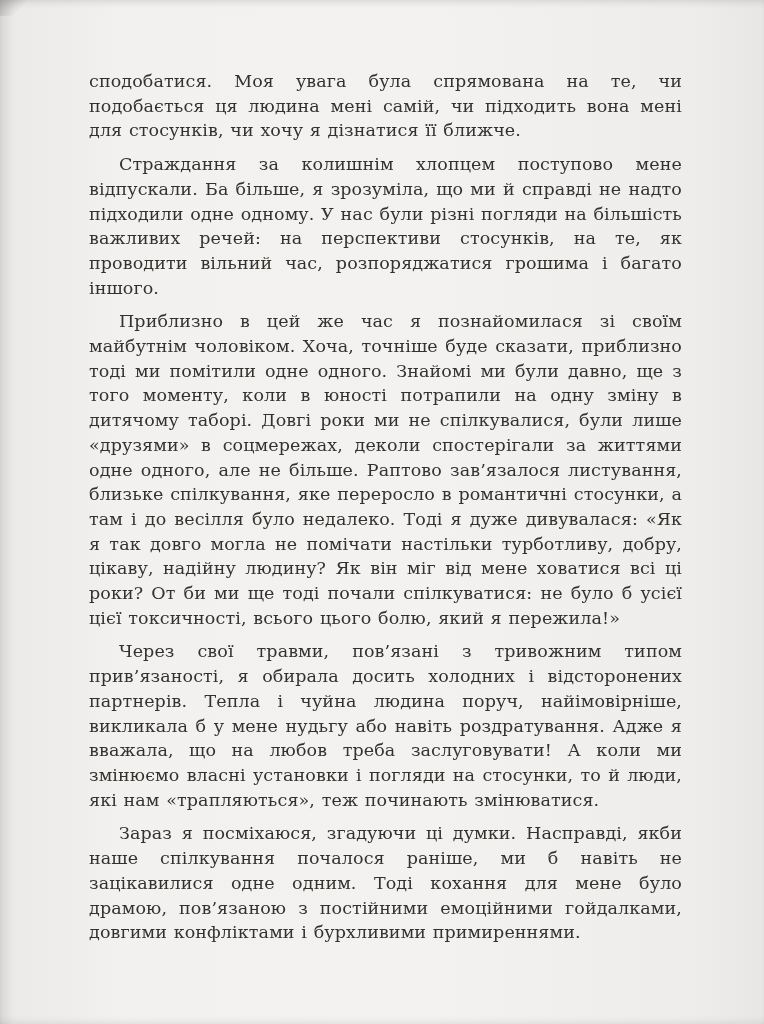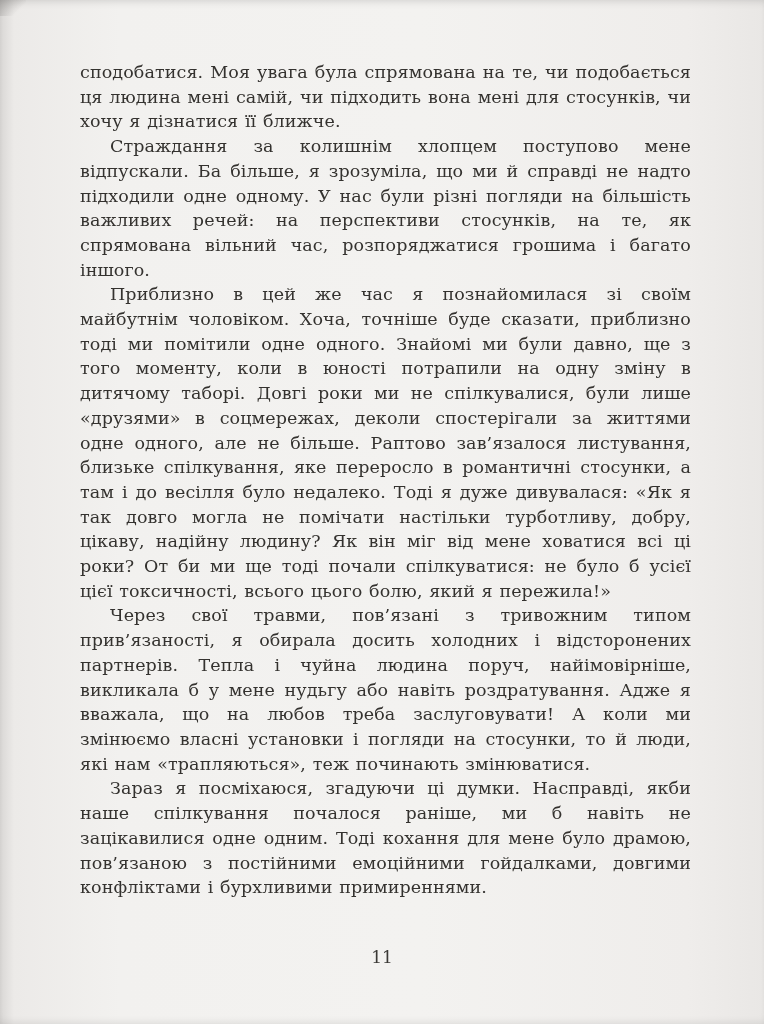--- a/index.html
+++ b/index.html
@@ -44,21 +44,21 @@
     top: 60px;
     width: 611px;
     color: #34322f;
     font-size: 17.5px;
     line-height: 24.7px;
     text-align: justify;
     text-justify: inter-word;
     letter-spacing: 0.1px;
   }
   .text-block p {
-    margin: 0;
+    margin: 9px;
     padding: 0;
     text-indent: 30px;
     word-spacing: 1px;
   }
   .text-block p.no-indent {
     text-indent: 0;
   }
   .page-number {
     position: absolute;
     left: 0;
@@ -70,20 +70,19 @@
   }
 </style>
 </head>
 <body>
 
 <div class="book-page">
   <div class="corner-shadow"></div>
 
   <div class="text-block">
     <p class="no-indent">сподобатися. Моя увага була спрямована на те, чи подобається ця людина мені самій, чи підходить вона мені для стосунків, чи хочу я дізнатися її ближче.</p>
-    <p>Страждання за колишнім хлопцем поступово мене відпускали. Ба більше, я зрозуміла, що ми й справді не надто підходили одне одному. У нас були різні погляди на більшість важливих речей: на перспективи стосунків, на те, як спрямована вільний час, розпоряджатися грошима і багато іншого.</p>
+    <p>Страждання за колишнім хлопцем поступово мене відпускали. Ба більше, я зрозуміла, що ми й справді не надто підходили одне одному. У нас були різні погляди на більшість важливих речей: на перспективи стосунків, на те, як проводити вільний час, розпоряджатися грошима і багато іншого.</p>
     <p>Приблизно в цей же час я познайомилася зі своїм майбутнім чоловіком. Хоча, точніше буде сказати, приблизно тоді ми помітили одне одного. Знайомі ми були давно, ще з того моменту, коли в юності потрапили на одну зміну в дитячому таборі. Довгі роки ми не спілкувалися, були лише «друзями» в соцмережах, деколи спостерігали за життями одне одного, але не більше. Раптово зав’язалося листування, близьке спілкування, яке переросло в романтичні стосунки, а там і до весілля було недалеко. Тоді я дуже дивувалася: «Як я так довго могла не помічати настільки турботливу, добру, цікаву, надійну людину? Як він міг від мене ховатися всі ці роки? От би ми ще тоді почали спілкуватися: не було б усієї цієї токсичності, всього цього болю, який я пережила!»</p>
     <p>Через свої травми, пов’язані з тривожним типом прив’язаності, я обирала досить холодних і відсторонених партнерів. Тепла і чуйна людина поруч, найімовірніше, викликала б у мене нудьгу або навіть роздратування. Адже я вважала, що на любов треба заслуговувати! А коли ми змінюємо власні установки і погляди на стосунки, то й люди, які нам «трапляються», теж починають змінюватися.</p>
     <p>Зараз я посміхаюся, згадуючи ці думки. Насправді, якби наше спілкування почалося раніше, ми б навіть не зацікавилися одне одним. Тоді кохання для мене було драмою, пов’язаною з постійними емоційними гойдалками, довгими конфліктами і бурхливими примиреннями.</p>
   </div>
 
-  <div class="page-number">11</div>
 </div>
 
 </body></html>

